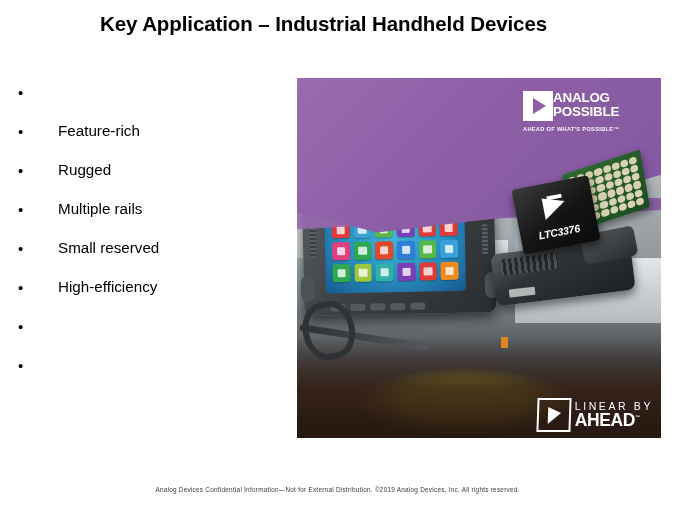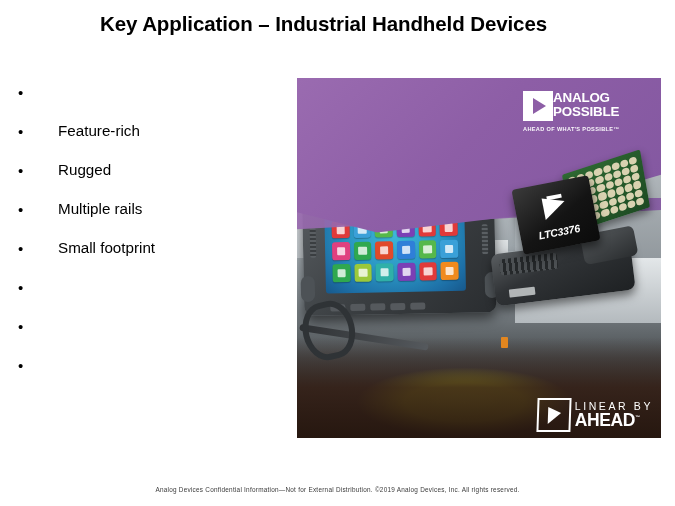--- a/index.html
+++ b/index.html
@@ -237,24 +237,25 @@
     <div class="bullet">
       <span class="dot">•</span>
       <span class="btxt">Rugged</span>
     </div>
     <div class="bullet">
       <span class="dot">•</span>
       <span class="btxt">Multiple rails</span>
     </div>
     <div class="bullet">
       <span class="dot">•</span>
-      <span class="btxt">Small footprint</span>
-    </div>
-    <div class="bullet">
-      <span class="dot">•</span>
+      <span class="btxt">Small reserved</span>
+    </div>
+    <div class="bullet">
+      <span class="dot">•</span>
+      <span class="btxt">High-efficiency</span>
     </div>
     <div class="bullet">
       <span class="dot">•</span>
     </div>
     <div class="bullet">
       <span class="dot">•</span>
     </div>
   </div>
 
   <div class="adimg">

